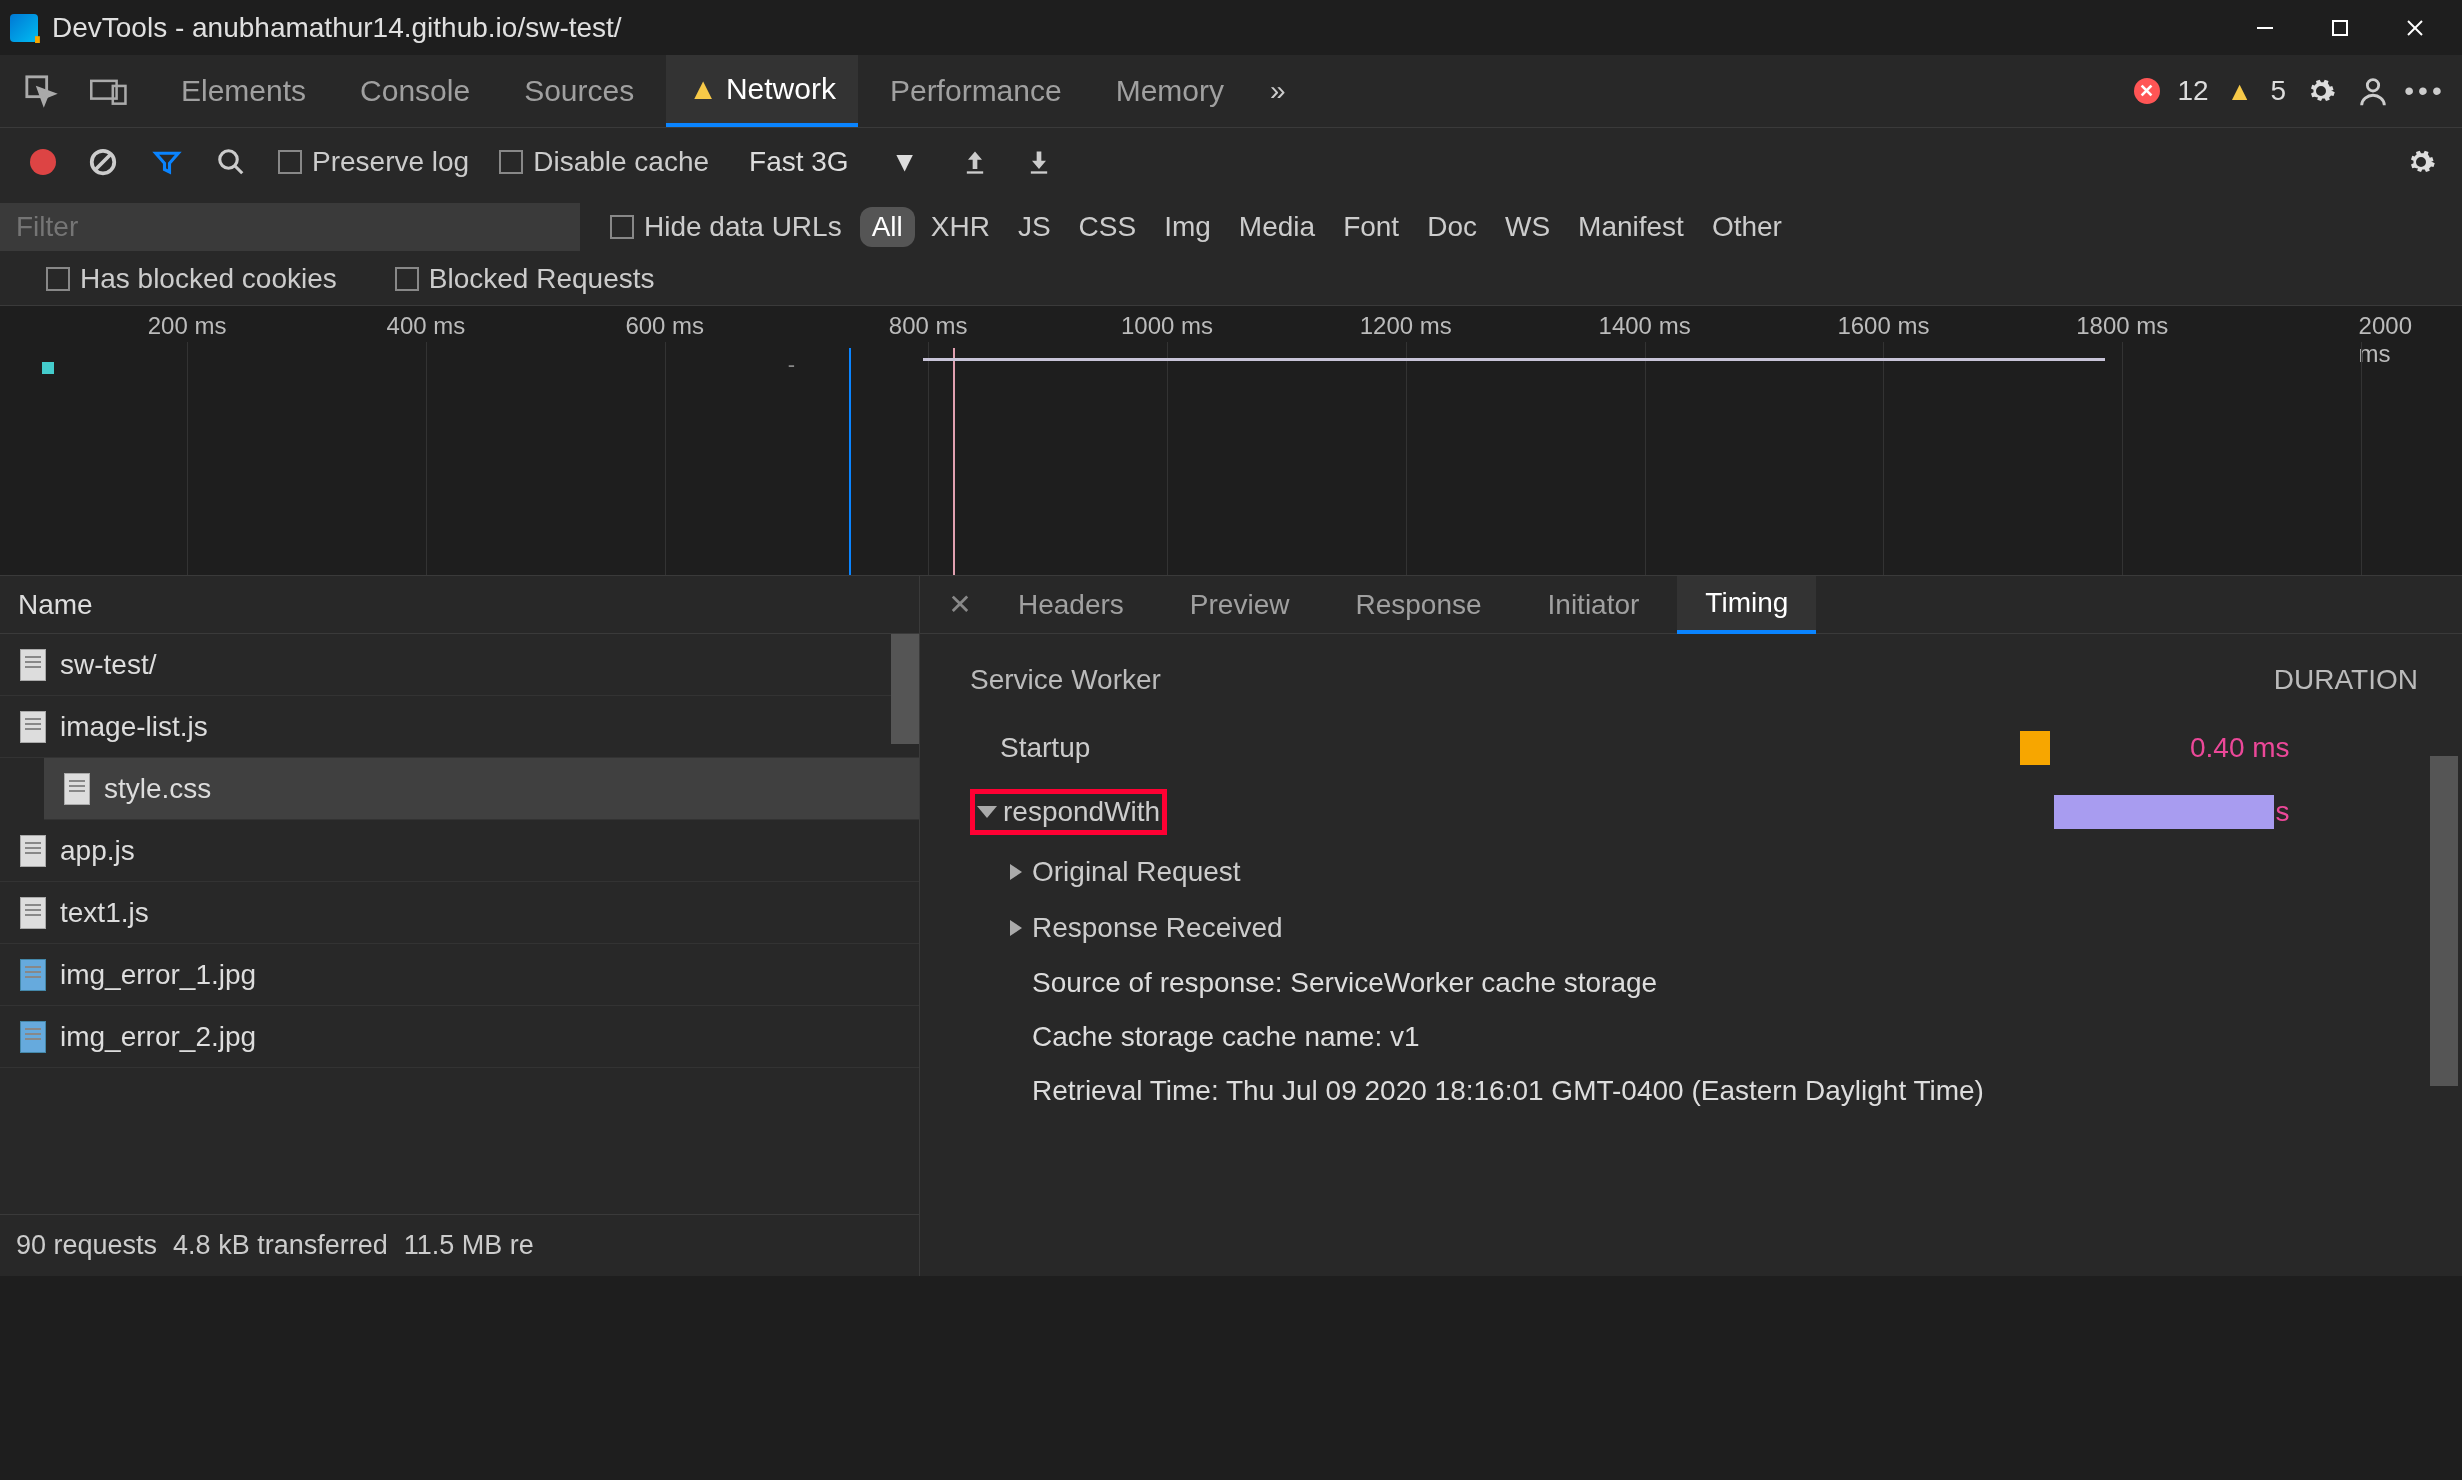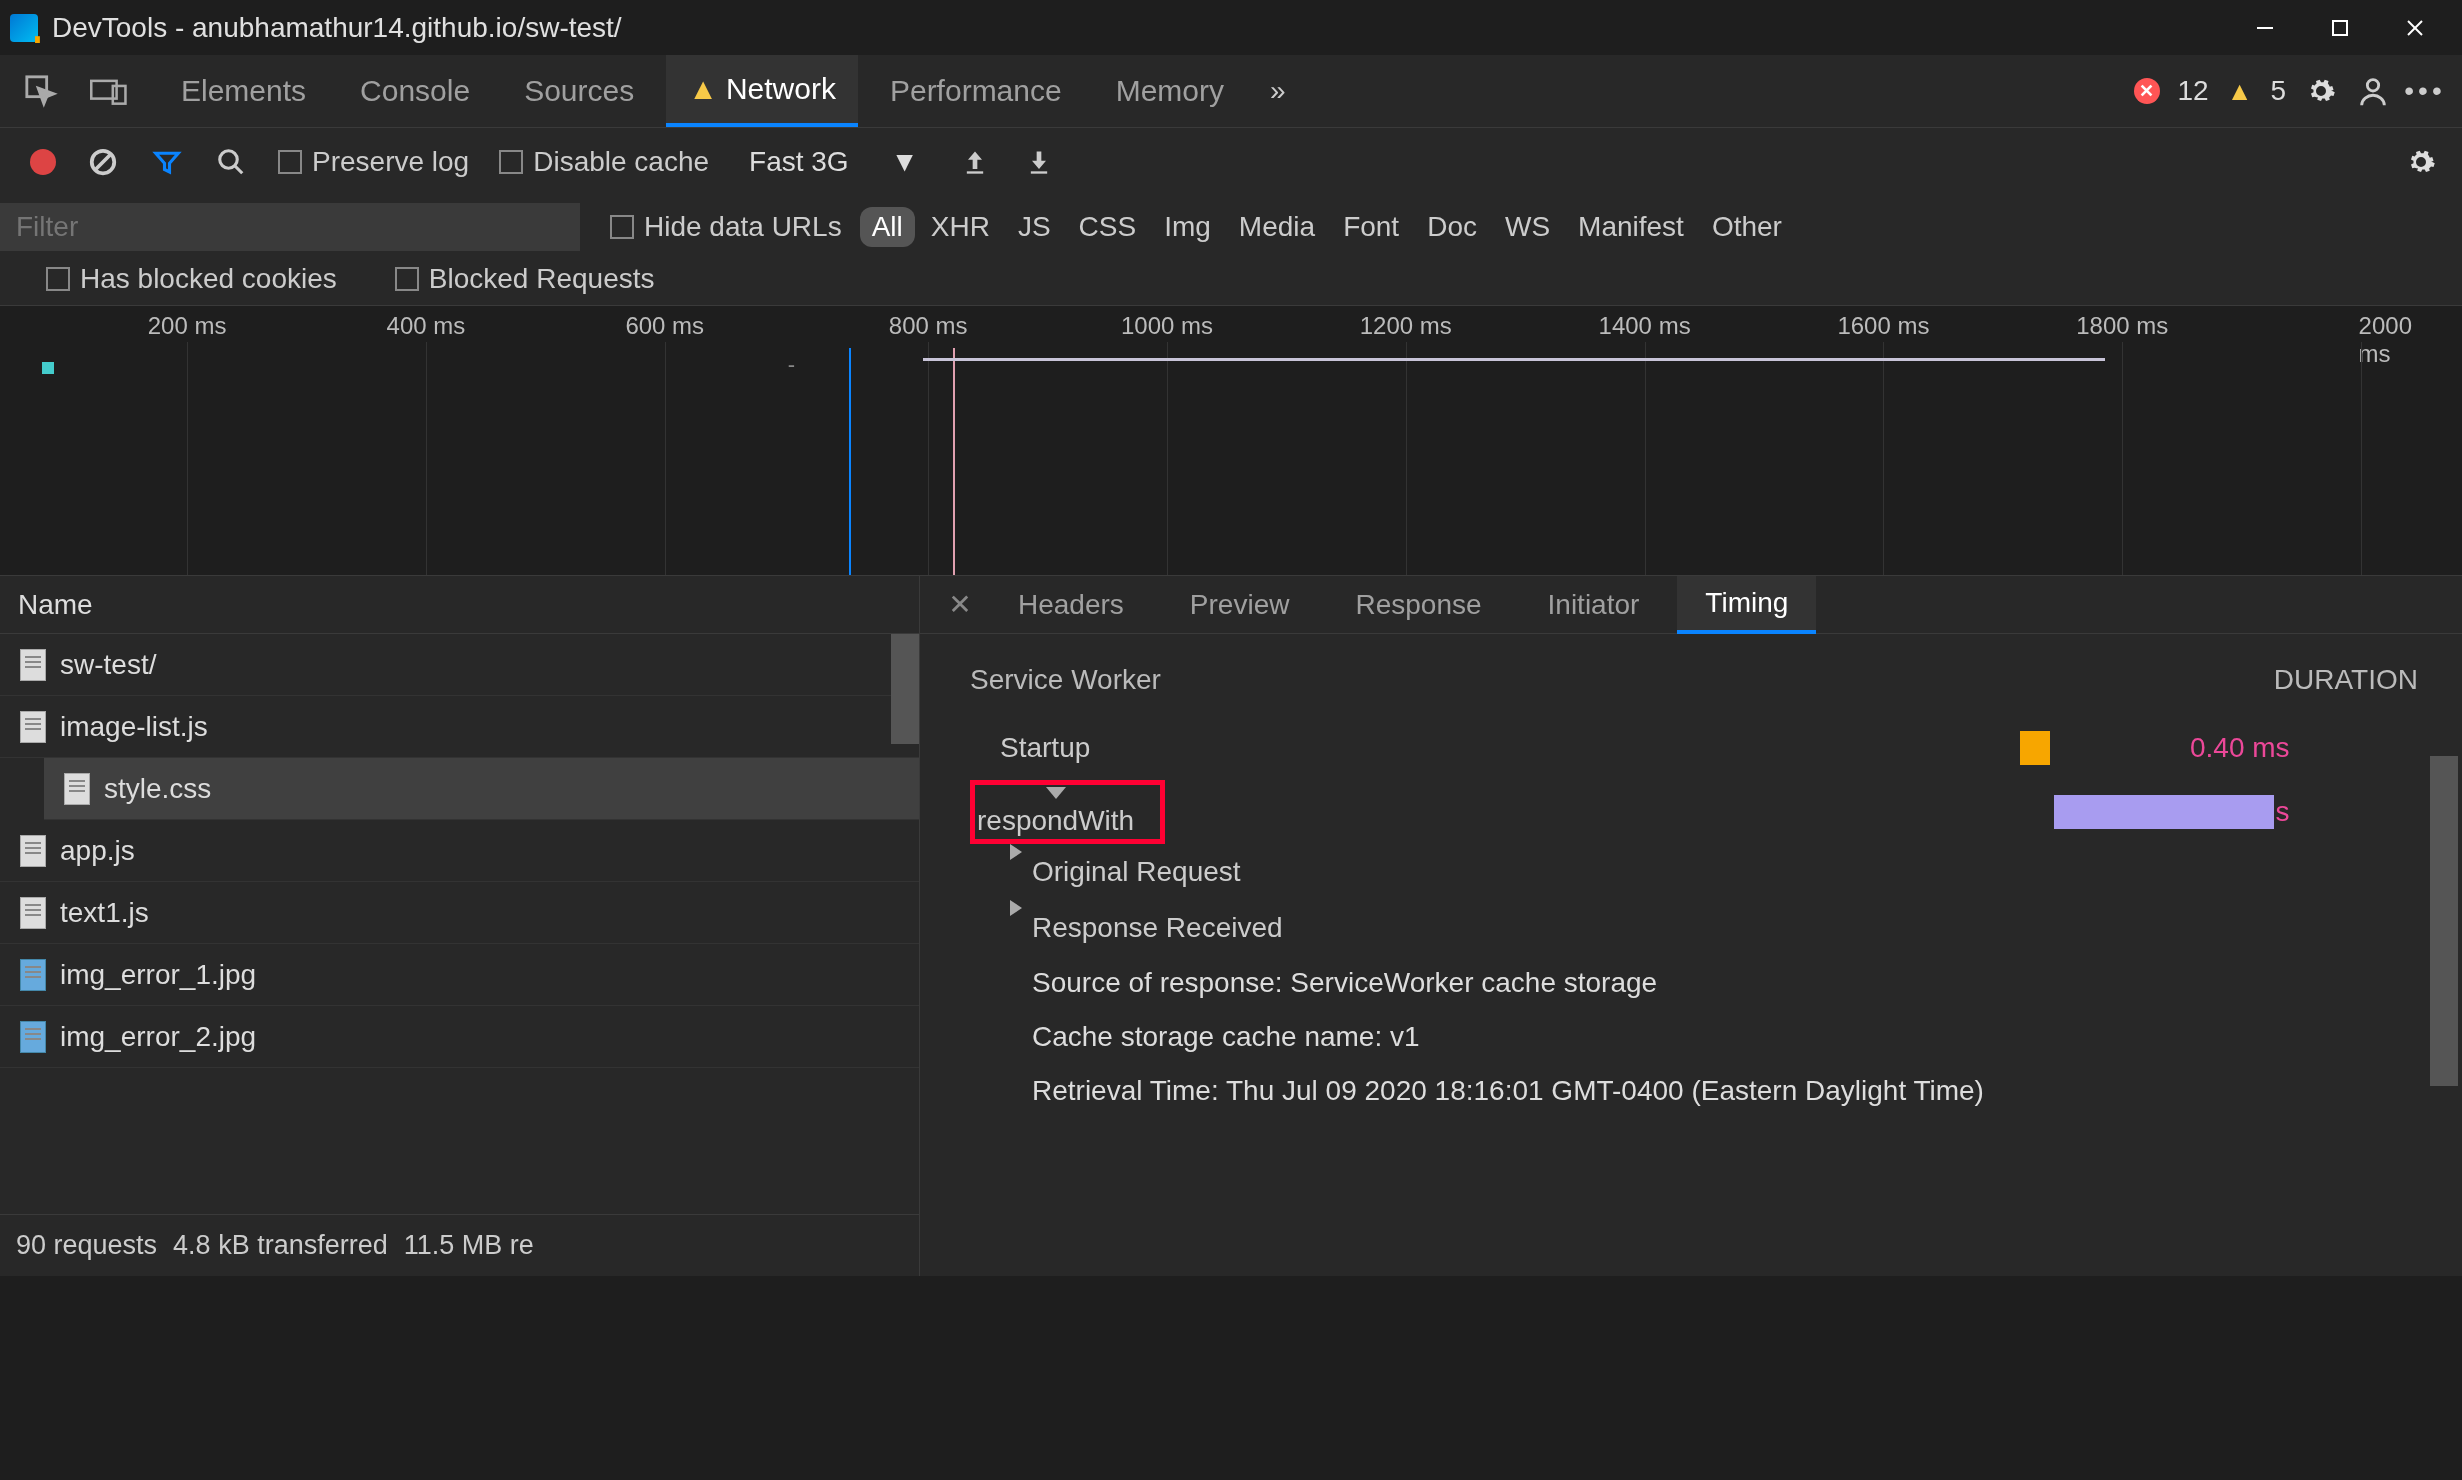--- a/index.html
+++ b/index.html
@@ -70,24 +70,24 @@
 .detail-tabs .dtab.active { color: #fff; background: #333; border-bottom: 4px solid #0a84ff; }
 
 .timing-body { flex: 1; padding: 20px 44px 20px 50px; font-size: 28px; color: #ccc; }
 .timing-head { display: flex; justify-content: space-between; padding: 10px 0 20px 0; font-size: 28px; color: #bbb; }
 .timing-row { display: flex; align-items: center; height: 64px; }
 .label-col { width: 700px; display: flex; align-items: center; gap: 10px; }
 .bar-col { width: 520px; position: relative; height: 34px; }
 .dur-col { flex: 1; text-align: left; color: #ec4899; }
 .bar-orange { position: absolute; background: #f7a600; height: 34px; }
 .bar-purple { position: absolute; background: #a89cf0; height: 34px; }
-.highlight-red { border: 5px solid #f03; padding: 2px 26px 2px 2px; display: inline-flex; align-items: center; gap: 6px; flex-direction: column; }
+.highlight-red { border: 5px solid #f03; padding: 2px 2px 2px 2px; display: inline-flex; align-items: center; gap: 6px; }
 .tri { width: 0; height: 0; border-left: 10px solid transparent; border-right: 10px solid transparent; border-top: 12px solid #aaa; }
 .tri-right { width: 0; height: 0; border-top: 8px solid transparent; border-bottom: 8px solid transparent; border-left: 12px solid #aaa; }
-.sub { padding-left: 40px; font-size: 28px; line-height: 56px; color: #ccc; display: flex; align-items: flex-start; gap: 10px; }
+.sub { padding-left: 40px; font-size: 28px; line-height: 56px; color: #ccc; display: flex; align-items: center; gap: 10px; }
 .info-line { padding-left: 62px; font-size: 28px; line-height: 54px; color: #ddd; }
 .detail-scroll { position: absolute; right: 4px; top: 180px; width: 28px; height: 330px; background: #555; }
 
 .gear-icon { width: 30px; height: 30px; color: #fff; }
 </style>
 </head>
 <body>
 
 <div class="titlebar">
   <span class="app-icon"></span>

